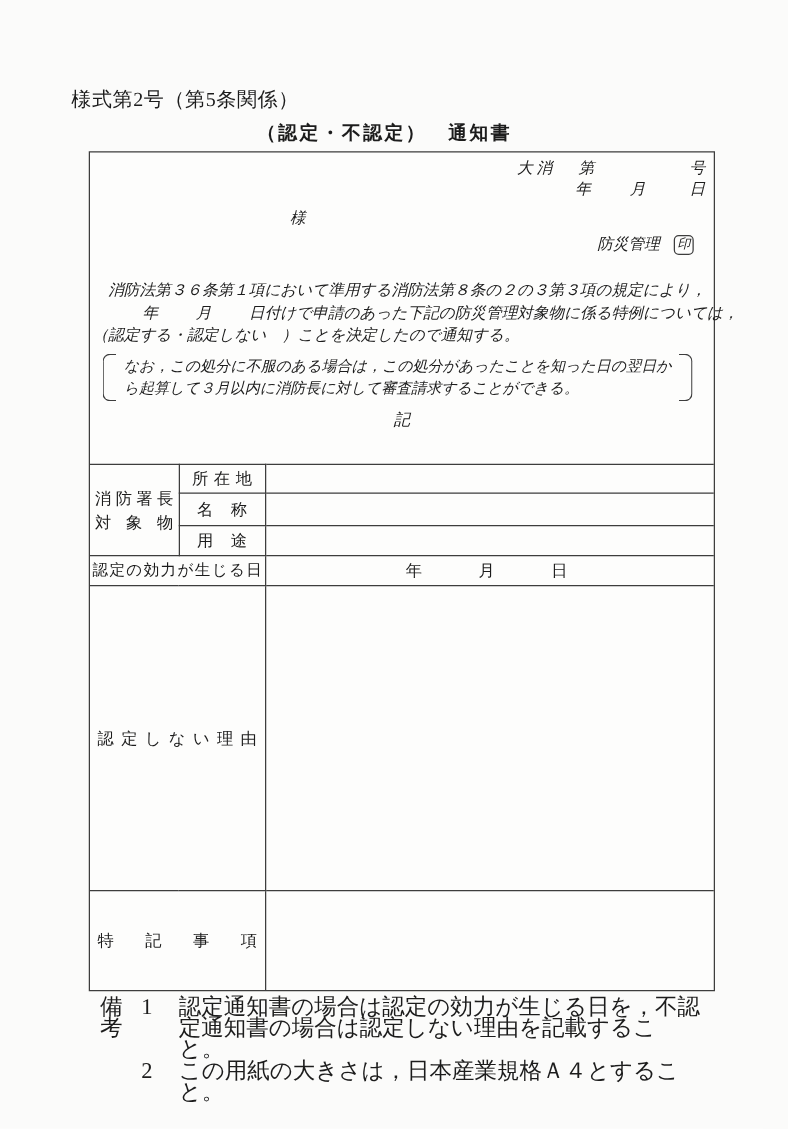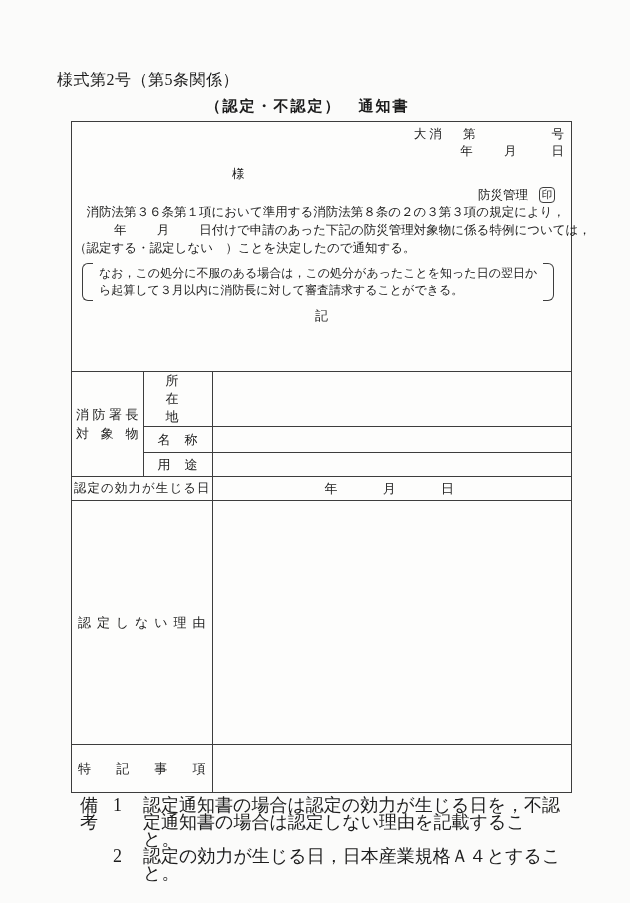--- a/index.html
+++ b/index.html
@@ -14,57 +14,57 @@
   .page{position:absolute;inset:0;width:630px;height:903px;overflow:hidden;}
 
   .form-number{position:absolute;left:57px;top:70px;font-size:16px;letter-spacing:.5px;white-space:nowrap;}
   .doc-title{position:absolute;left:57px;top:97px;width:501px;text-align:center;font-size:15px;letter-spacing:2px;white-space:nowrap;font-weight:bold;}
 
   .box{
     position:absolute;left:71px;top:121px;width:501px;height:672px;
     border:1px solid #3d3d3d;box-sizing:border-box;background:#fdfdfc;
     display:flex;flex-direction:column;
   }
-  .upper{height:250px;box-sizing:border-box;font-size:12.5px;}
+  .upper{height:250px;box-sizing:border-box;font-size:12.5px;font-style:italic;}
   .r{text-align:right;white-space:nowrap;line-height:17px;}
   .pr7{padding-right:7px;}
   .pr16{padding-right:16px;}
   .mt3{margin-top:4px;}
   .ml18{margin-left:18px;}
   .ml73{margin-left:73px;}
   .ml28{margin-left:28px;}
   .ml32{margin-left:32px;}
   .ml40{margin-left:40px;}
   .ml27{margin-left:27px;}
   .addressee{margin-top:6px;padding-left:160px;line-height:17px;}
   .org{margin-top:10px;line-height:16px;}
   .signer{margin-top:4px;line-height:16px;}
   .seal{
     display:inline-block;margin-left:8px;
     width:14px;height:14px;line-height:14px;text-align:center;
     font-size:10.5px;border:1px solid #3d3d3d;border-radius:4px;vertical-align:1px;
   }
-  .para{padding:0 2px;line-height:18px;}
+  .para{margin-top:19px;padding:0 2px;line-height:18px;}
   .bl{white-space:nowrap;}
   .note{margin:6px 22px 0 10px;display:flex;align-items:stretch;}
   .bracket{width:10px;flex:0 0 10px;}
   .bk-l{border:1.5px solid #3d3d3d;border-right:none;border-radius:6px 0 0 6px;}
   .bk-r{border:1.5px solid #3d3d3d;border-left:none;border-radius:0 6px 6px 0;}
   .note-text{flex:1;padding:2px 6px;font-size:12px;line-height:17px;}
   .nl{white-space:nowrap;}
   .ki{margin-top:7px;text-align:center;font-size:13px;line-height:16px;}
 
   table.grid{width:100%;height:422px;border-collapse:collapse;table-layout:fixed;border-top:1px solid #3d3d3d;}
   table.grid td{border:1px solid #3d3d3d;padding:0;font-size:13px;vertical-align:middle;}
   table.grid td:first-child{border-left:none;}
   table.grid td:last-child{border-right:none;}
   table.grid tr:last-child td{border-bottom:none;}
   .jlabel{text-align:justify;text-align-last:justify;}
   .glabel div{text-align:justify;text-align-last:justify;padding:0 4px;line-height:19px;}
-  .lpad{padding:0 22px !important;font-family:Liberation Mono, monospace;}
+  .lpad{padding:0 10px !important;font-family:Liberation Mono, monospace;}
   .lpad14{padding:0 14px !important;}
   .lpad6{padding:0 6px !important;}
   .lpad1{padding:0 2px !important;font-size:12.4px !important;}
   .datecell{padding-left:112px !important;white-space:nowrap;}
   .dml{margin-left:42px;}
 
   .remarks{
     position:absolute;left:80px;top:797px;
     display:grid;grid-template-columns:33px 30px 418px;
     font-size:18px;line-height:17px;
@@ -170,16 +170,16 @@
     </tbody>
       </table>
   </div>
 
   <div class="remarks">
     <span>備考</span>
     <span>1</span>
     <div class="rk-text">認定通知書の場合は認定の効力が生じる日を，不認定通知書の場合は認定しない理由を記載すること。</div>
     <span></span>
     <span>2</span>
-    <div class="rk-text">認定の効力が生じる日，日本産業規格Ａ４とすること。</div>
+    <div class="rk-text">この用紙の大きさは，日本産業規格Ａ４とすること。</div>
   </div>
 
 </div>
 
 </body></html>

